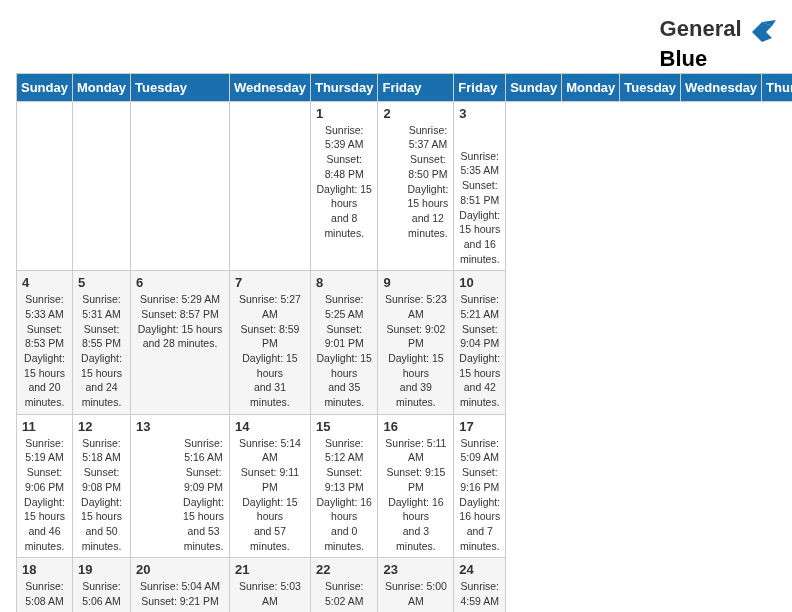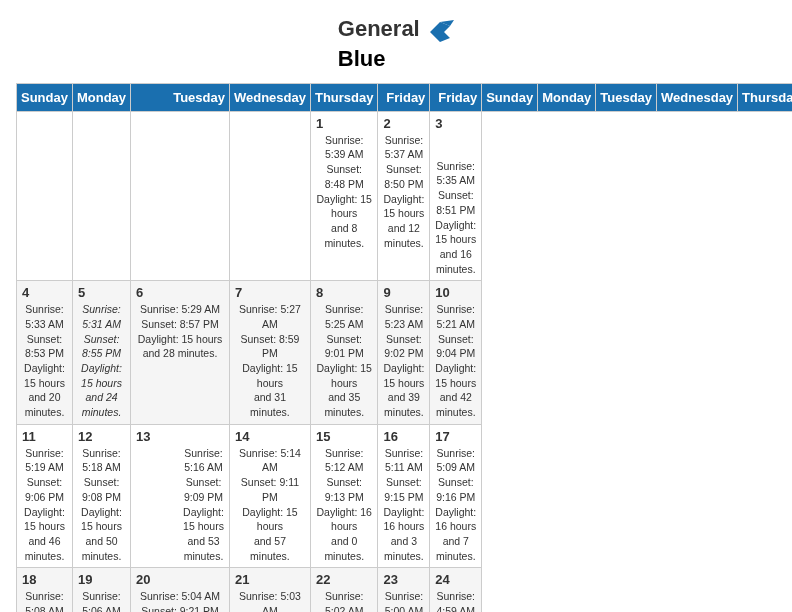--- a/index.html
+++ b/index.html
@@ -5,23 +5,23 @@
     * { box-sizing: border-box; margin: 0; padding: 0; }
     body {
       font-family: Arial, sans-serif;
       background: #fff;
       width: 792px;
       min-height: 612px;
       padding: 16px;
     }
     .header {
       display: flex;
-      justify-content: center;
+      justify-content: flex-end;
       align-items: flex-start;
-      margin-bottom: 11px;
+      margin-bottom: 1px;
     }
     .logo {
       display: flex;
       align-items: center;
     }
     .logo-icon {
       width: 28px;
       height: 28px;
       margin-left: 2px;
     }
@@ -39,21 +39,21 @@
     }
     table {
       width: 100%;
       border-collapse: collapse;
       font-size: 11px;
     }
     thead tr th {
       background-color: #1a6faf;
       color: #fff;
       padding: 6px 4px;
-      text-align: right;
+      text-align: left;
       font-size: 13px;
       font-weight: bold;
       border: 1px solid #ccc;
     }
     tbody tr td {
       vertical-align: top;
       padding: 4px 5px;
       border: 1px solid #ccc;
       width: 108px;
       min-height: 80px;
@@ -125,21 +125,21 @@
         <td class="empty-cell"></td>
         <td>
           <div class="day-number">1</div>
           <div class="day-info" style="white-space: pre-line;">Sunrise: 5:39 AM
 Sunset: 8:48 PM
 Daylight: 15 hours
 and 8 minutes.</div>
         </td>
         <td>
           <div class="day-number">2</div>
-          <div class="day-info" style="white-space: pre-line;">Sunrise: 5:37 AM
+          <div class="day-info" style="white-space: pre-line; margin-left: 24px;">Sunrise: 5:37 AM
 Sunset: 8:50 PM
 Daylight: 15 hours
 and 12 minutes.</div>
         </td>
         <td>
           <div class="day-number">3</div>
           <div class="day-info" style="white-space: pre-line; margin-top: 28px;">Sunrise: 5:35 AM
 Sunset: 8:51 PM
 Daylight: 15 hours
 and 16 minutes.</div>
@@ -148,21 +148,21 @@
       <tr>
         <td>
           <div class="day-number">4</div>
           <div class="day-info" style="white-space: pre-line;">Sunrise: 5:33 AM
 Sunset: 8:53 PM
 Daylight: 15 hours
 and 20 minutes.</div>
         </td>
         <td>
           <div class="day-number">5</div>
-          <div class="day-info" style="white-space: pre-line; font-style: italic;">Sunrise: 5:31 AM
+          <div class="day-info" style="white-space: pre-line;">Sunrise: 5:31 AM
 Sunset: 8:55 PM
 Daylight: 15 hours
 and 24 minutes.</div>
         </td>
         <td>
           <div class="day-number">6</div>
           <div class="day-info" style="white-space: pre-line;">Sunrise: 5:29 AM
 Sunset: 8:57 PM
 Daylight: 15 hours
 and 28 minutes.</div>

